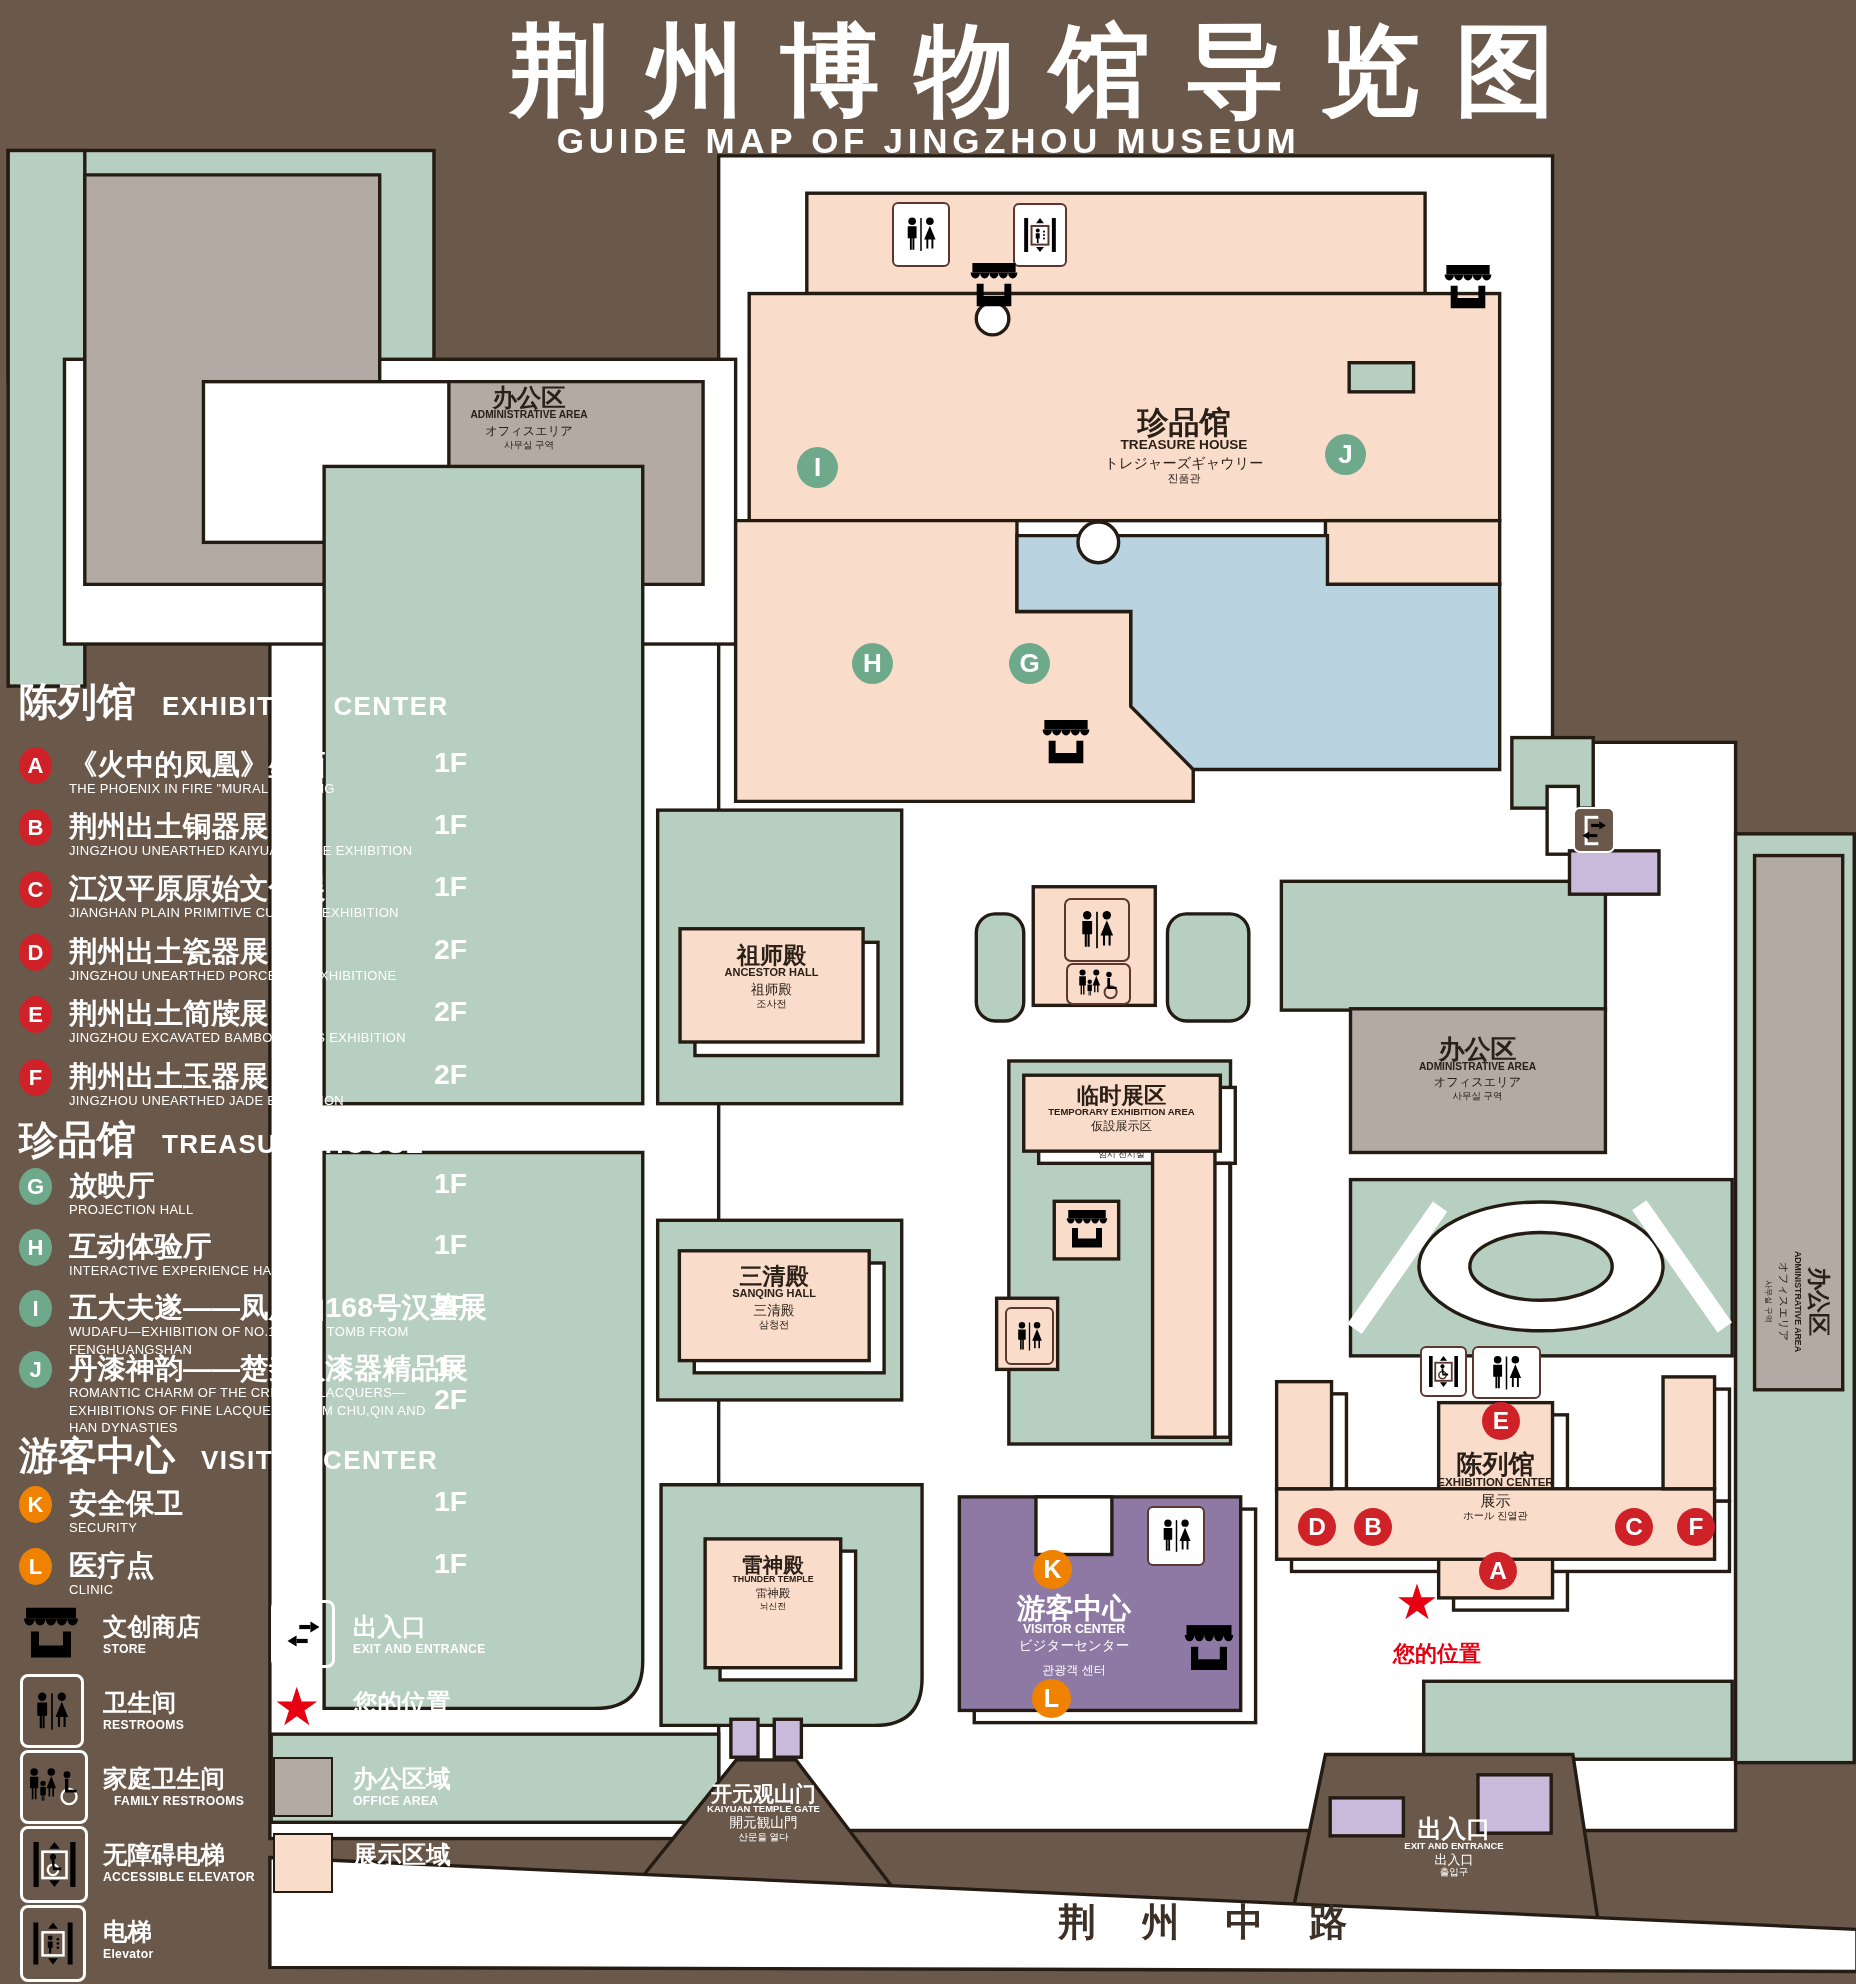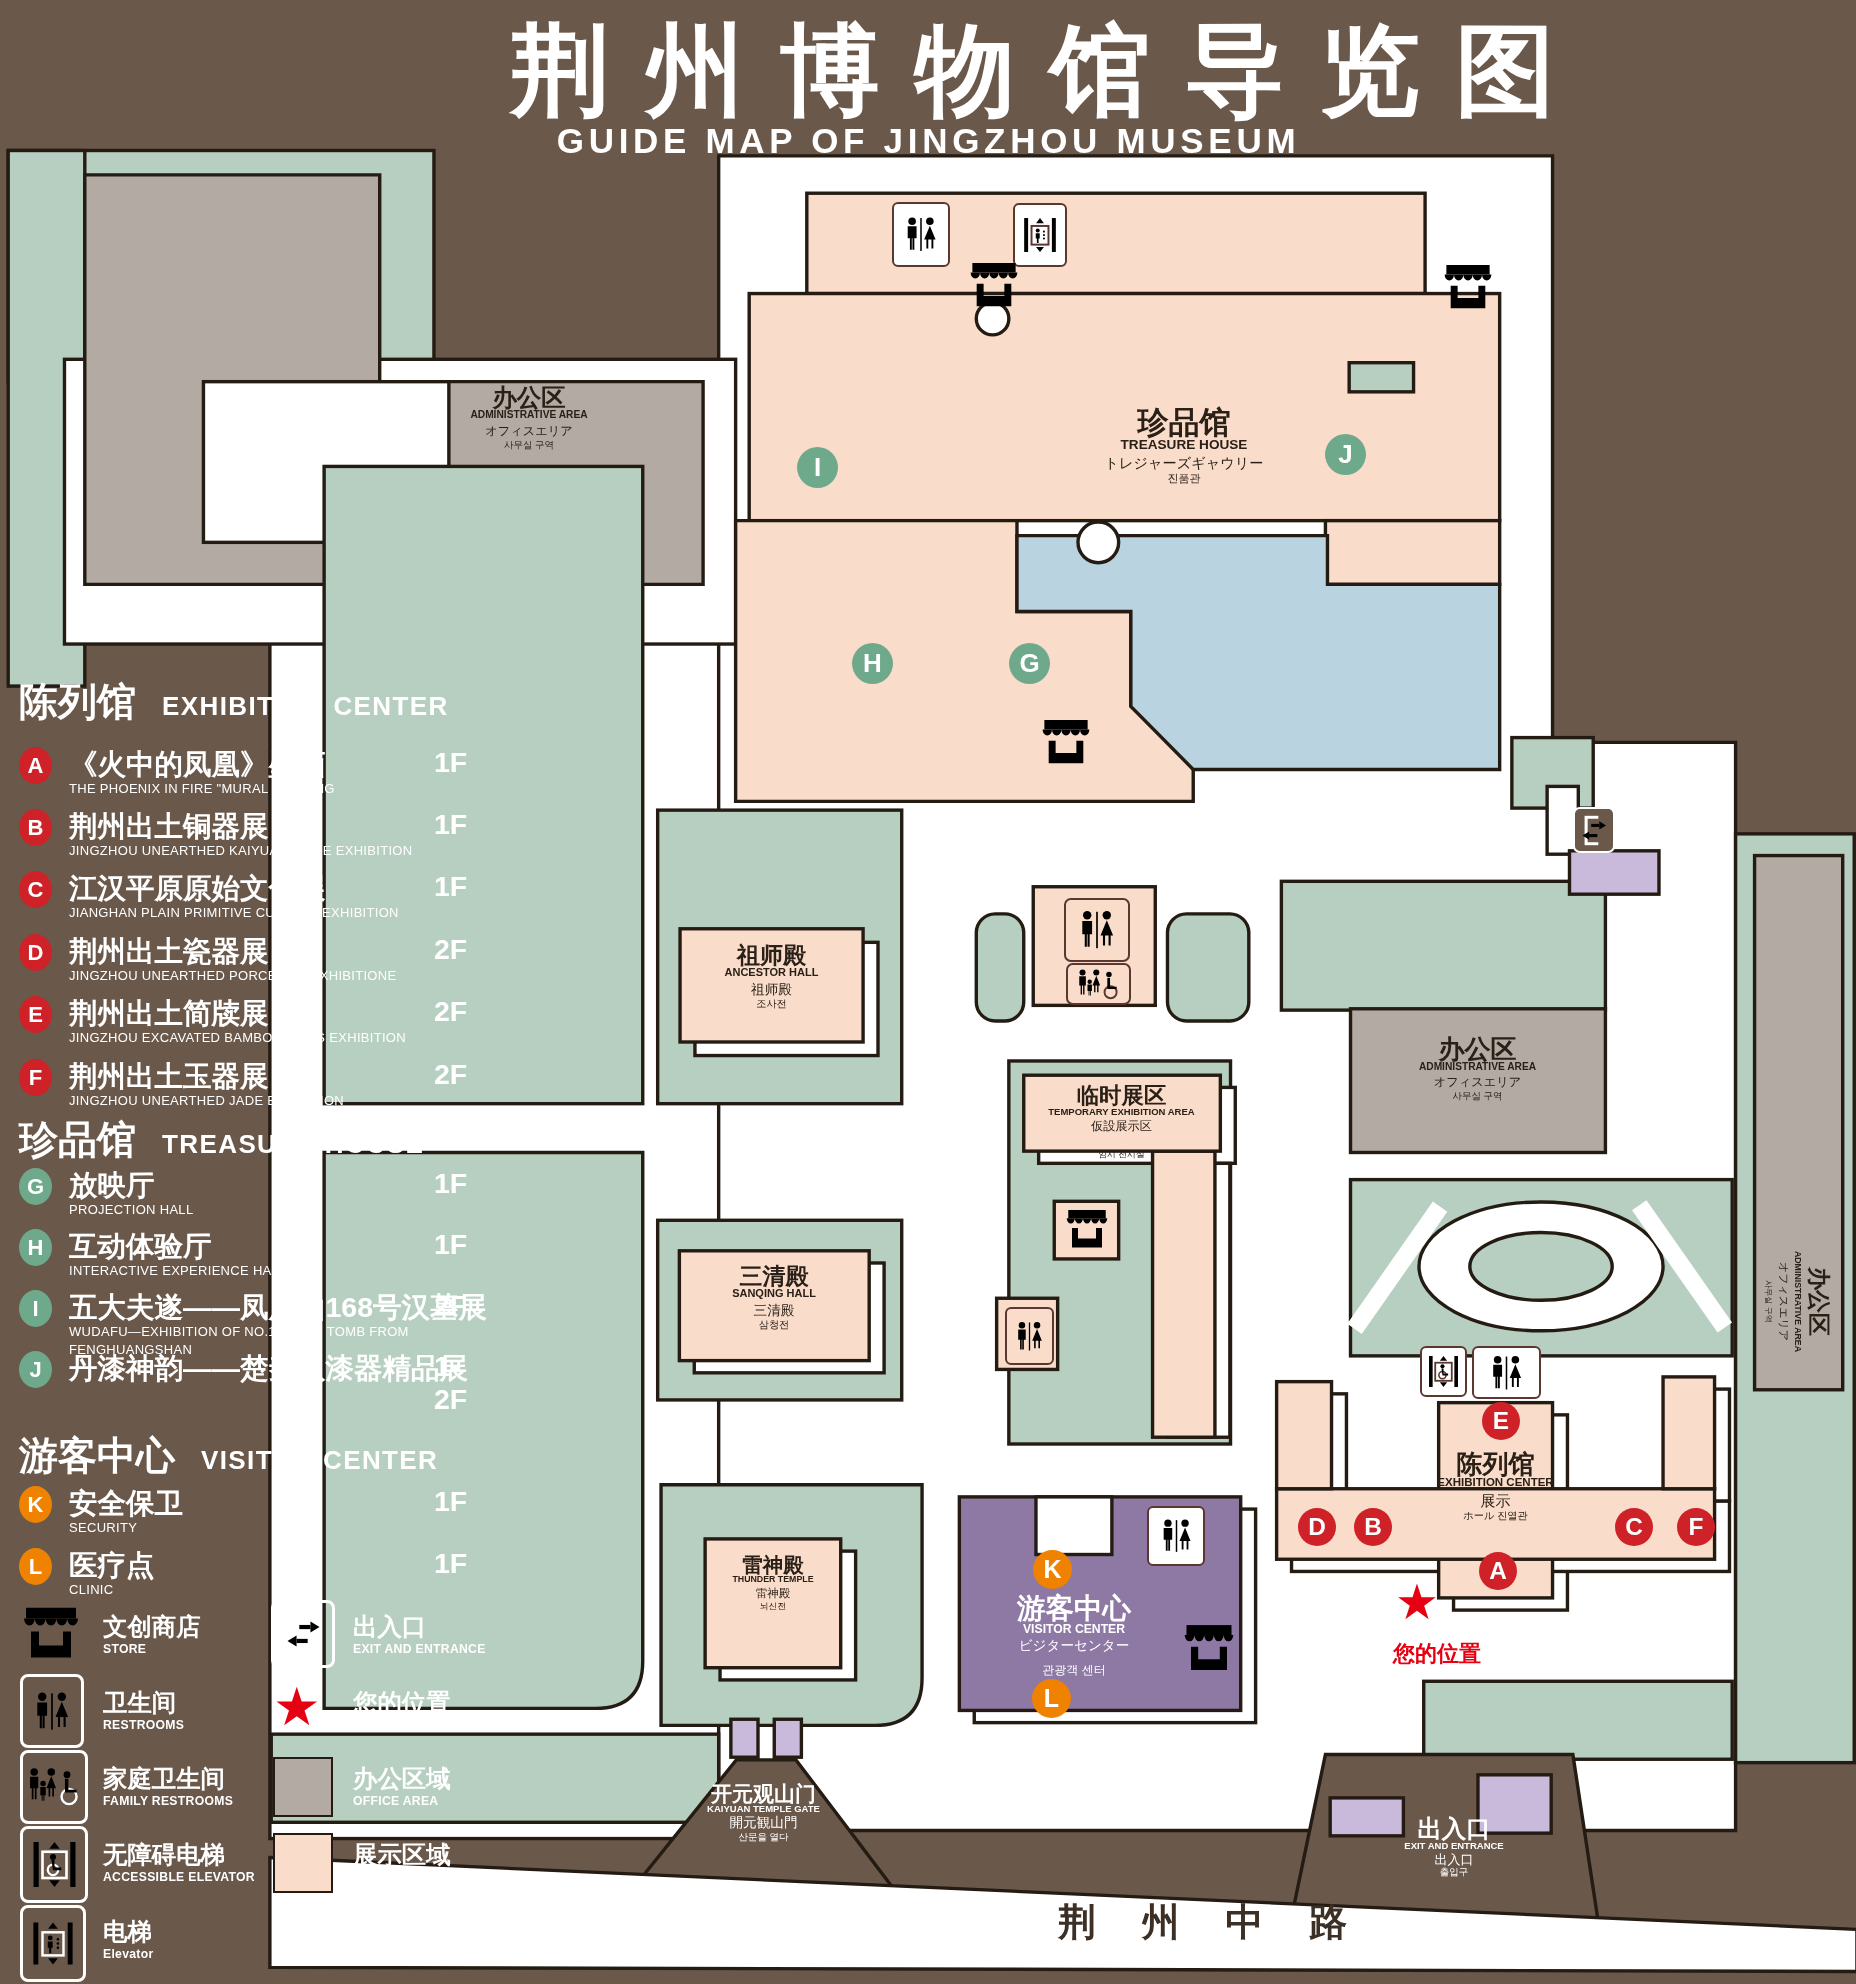--- a/index.html
+++ b/index.html
@@ -453,20 +453,21 @@
     <div class="sb-item" style="top: 1289px;">
       <span class="badge">I</span>
       <span class="zh">五大夫遂——凤凰山168号汉墓展</span>
       <span class="cap">WUDAFU—EXHIBITION OF NO.168 HAN TOMB FROM FENGHUANGSHAN</span>
       <span class="floor">2F</span>
     </div>
 
     <div class="sb-item" style="top: 1350px;">
       <span class="badge">J</span>
       <span class="zh">丹漆神韵——楚秦汉漆器精品展</span>
+      <span class="cap">ROMANTIC CHARM OF THE CRIMSON LACQUERS—EXHIBITIONS OF FINE LACQUERS FROM CHU,QIN AND HAN DYNASTIES</span>
       <span class="floor">1-2F</span>
     </div>
   </div>
 
   <div class="sec-head" style="left:19px;top:1429px;">
     <span class="zh">游客中心</span>
     <span class="en">VISITOR CENTER</span>
   </div>
   <div class="sec-orange">
     <div class="sb-item" style="top: 1485px;">
@@ -509,21 +510,21 @@
   <div class="star" style="left:273px;top:1680px;font-size:53px;">★</div>
   <div class="lg-zh" style="left:353px;top:1687px;">您的位置</div>
   <div class="lg-en" style="left:353px;top:1718px;">YOUR LOCATION</div>
 
   <div class="lg-icon lg-box" style="left:20.3px;top:1750px;width:62px;height:68px;color:#fff;">
     <svg width="52" height="42" viewBox="0 0 76 60">
         <use href="#i-family"></use>
       </svg>
     </div>
   <div class="lg-zh" style="left:103px;top:1763px;">家庭卫生间</div>
-  <div class="lg-en" style="left:103px;top:1794px;">FAMILY RESTROOMS</div>
+  <div class="lg-en" style="left:114px;top:1794px;">FAMILY RESTROOMS</div>
   <div class="swatch" style="left:273px;top:1757px;background:#b2aaa3;"></div>
   <div class="lg-zh" style="left:353px;top:1763px;">办公区域</div>
   <div class="lg-en" style="left:353px;top:1794px;">OFFICE AREA</div>
 
   <div class="lg-icon lg-box" style="left:20.3px;top:1826px;width:62px;height:71px;color:#fff;">
     <svg width="45" height="49" viewBox="0 0 60 64">
         <use href="#i-accelev"></use>
       </svg>
     </div>
   <div class="lg-zh" style="left:103px;top:1839px;">无障碍电梯</div>

